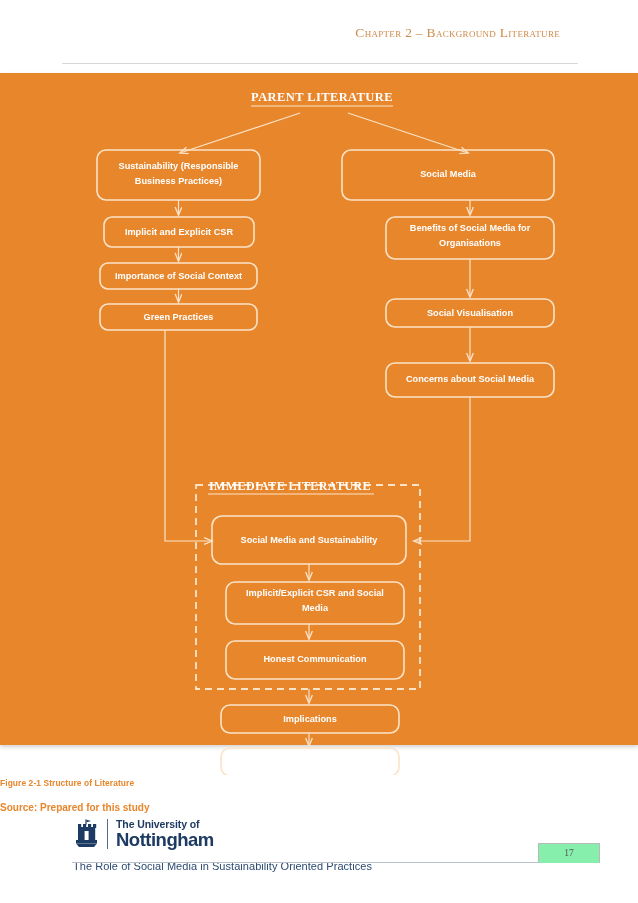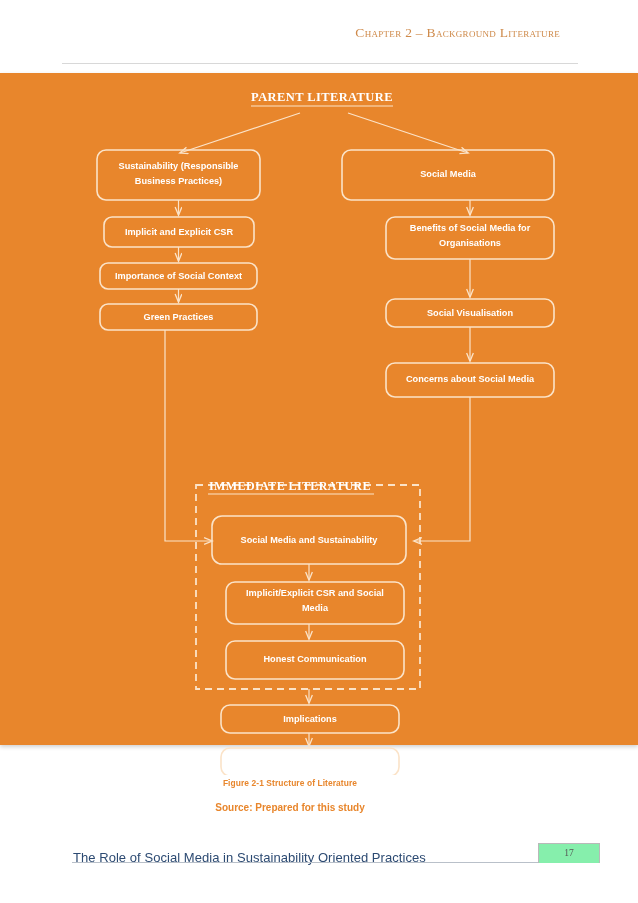--- a/index.html
+++ b/index.html
@@ -94,22 +94,20 @@
     stroke-width: 1.8;
     stroke-dasharray: 7 5;
   }
 
   
   .caption-block {
     position: absolute;
     left: 0;
     top: 778px;
     width: 548px;
-    text-align: center;
-    padding-left: 16px;
   }
   .caption-line {
     font-size: 8.4px;
     font-weight: bold;
     color: #e8862c;
     letter-spacing: 0.1px;
   }
   .caption-source {
     margin-top: 14px;
     font-size: 10px;
@@ -165,22 +163,22 @@
     position: absolute;
     left: 72px;
     right: 38px;
     top: 50px;
     height: 1px;
     background: #b9c0c9;
   }
   .footer-text {
     position: absolute;
     left: 73px;
-    top: 38px;
-    font-size: 13px;
+    top: 48px;
+    font-size: 11px;
     color: #2c4a72;
     letter-spacing: 0.05px;
     white-space: nowrap;
   }
   .page-number-tab {
     position: absolute;
     right: 38px;
     top: 31px;
     width: 60px;
     height: 19px;
@@ -287,16 +285,35 @@
     <text class="node-text" x="310" y="689.5">Conceptual Framework</text>
   </svg>
 </div>
 
 <div class="caption-block">
   <div class="caption-line">Figure 2-1 Structure of Literature</div>
   <div class="caption-source">Source: Prepared for this study</div>
 </div>
 
 <div class="footer">
+  <div class="logo-wrap">
+    <svg class="logo-mark" viewBox="0 0 26 32">
+      <rect x="4" y="6" width="3.2" height="4" fill="#1d3a63"></rect>
+      <rect x="9" y="6" width="3.2" height="4" fill="#1d3a63"></rect>
+      <rect x="14" y="6" width="3.2" height="4" fill="#1d3a63"></rect>
+      <rect x="19" y="6" width="3.2" height="4" fill="#1d3a63"></rect>
+      <rect x="4" y="9" width="17.2" height="13" fill="#1d3a63"></rect>
+      <rect x="10.6" y="13" width="4" height="9" fill="#ffffff"></rect>
+      <rect x="2" y="22" width="21" height="3.4" fill="#1d3a63"></rect>
+      <path d="M2,25.4 L23,25.4 L20,29 L5,29 Z" fill="#1d3a63"></path>
+      <rect x="11.4" y="1.5" width="1.2" height="5" fill="#1d3a63"></rect>
+      <path d="M12.6,1.8 L17,3.0 L12.6,4.3 Z" fill="#1d3a63"></path>
+    </svg>
+    <div class="logo-divider"></div>
+    <div class="logo-words">
+      <span class="the-university-of">The University of</span>
+      <span class="nottingham">Nottingham</span>
+    </div>
+  </div>
   <div class="footer-text">The Role of Social Media in Sustainability Oriented Practices</div>
   <div class="footer-rule"></div>
   <div class="page-number-tab">17</div>
 </div>
 
 </body></html>

